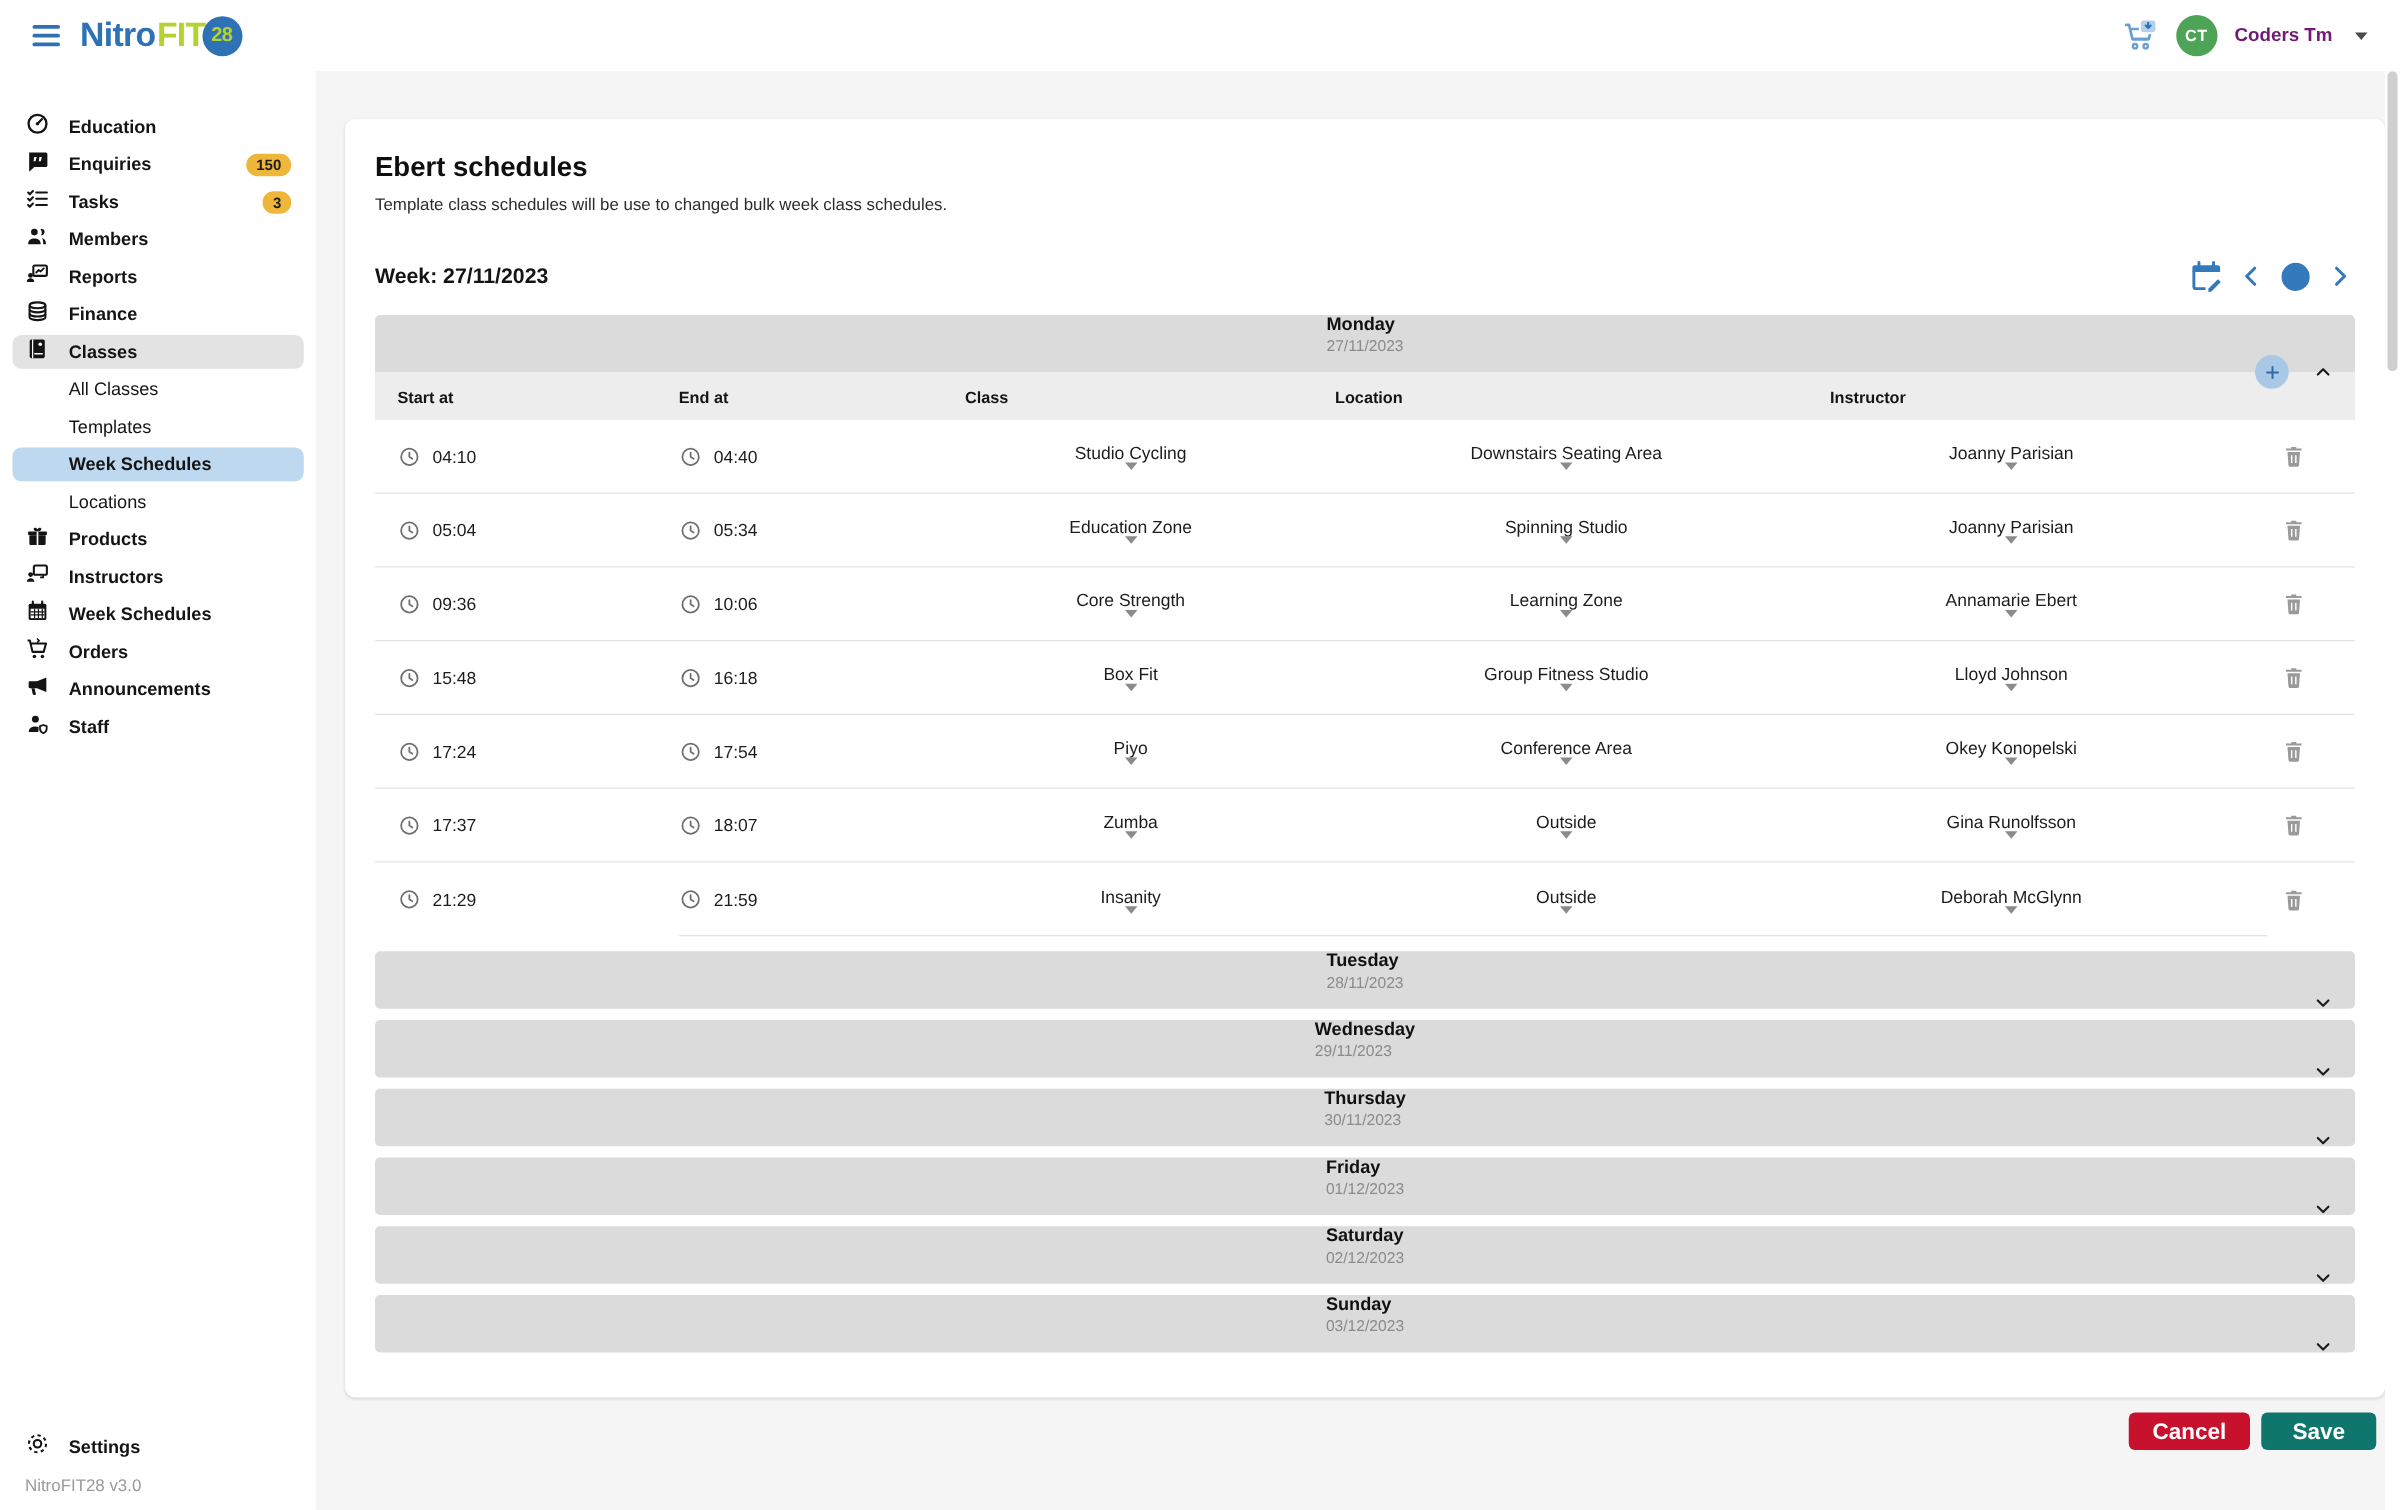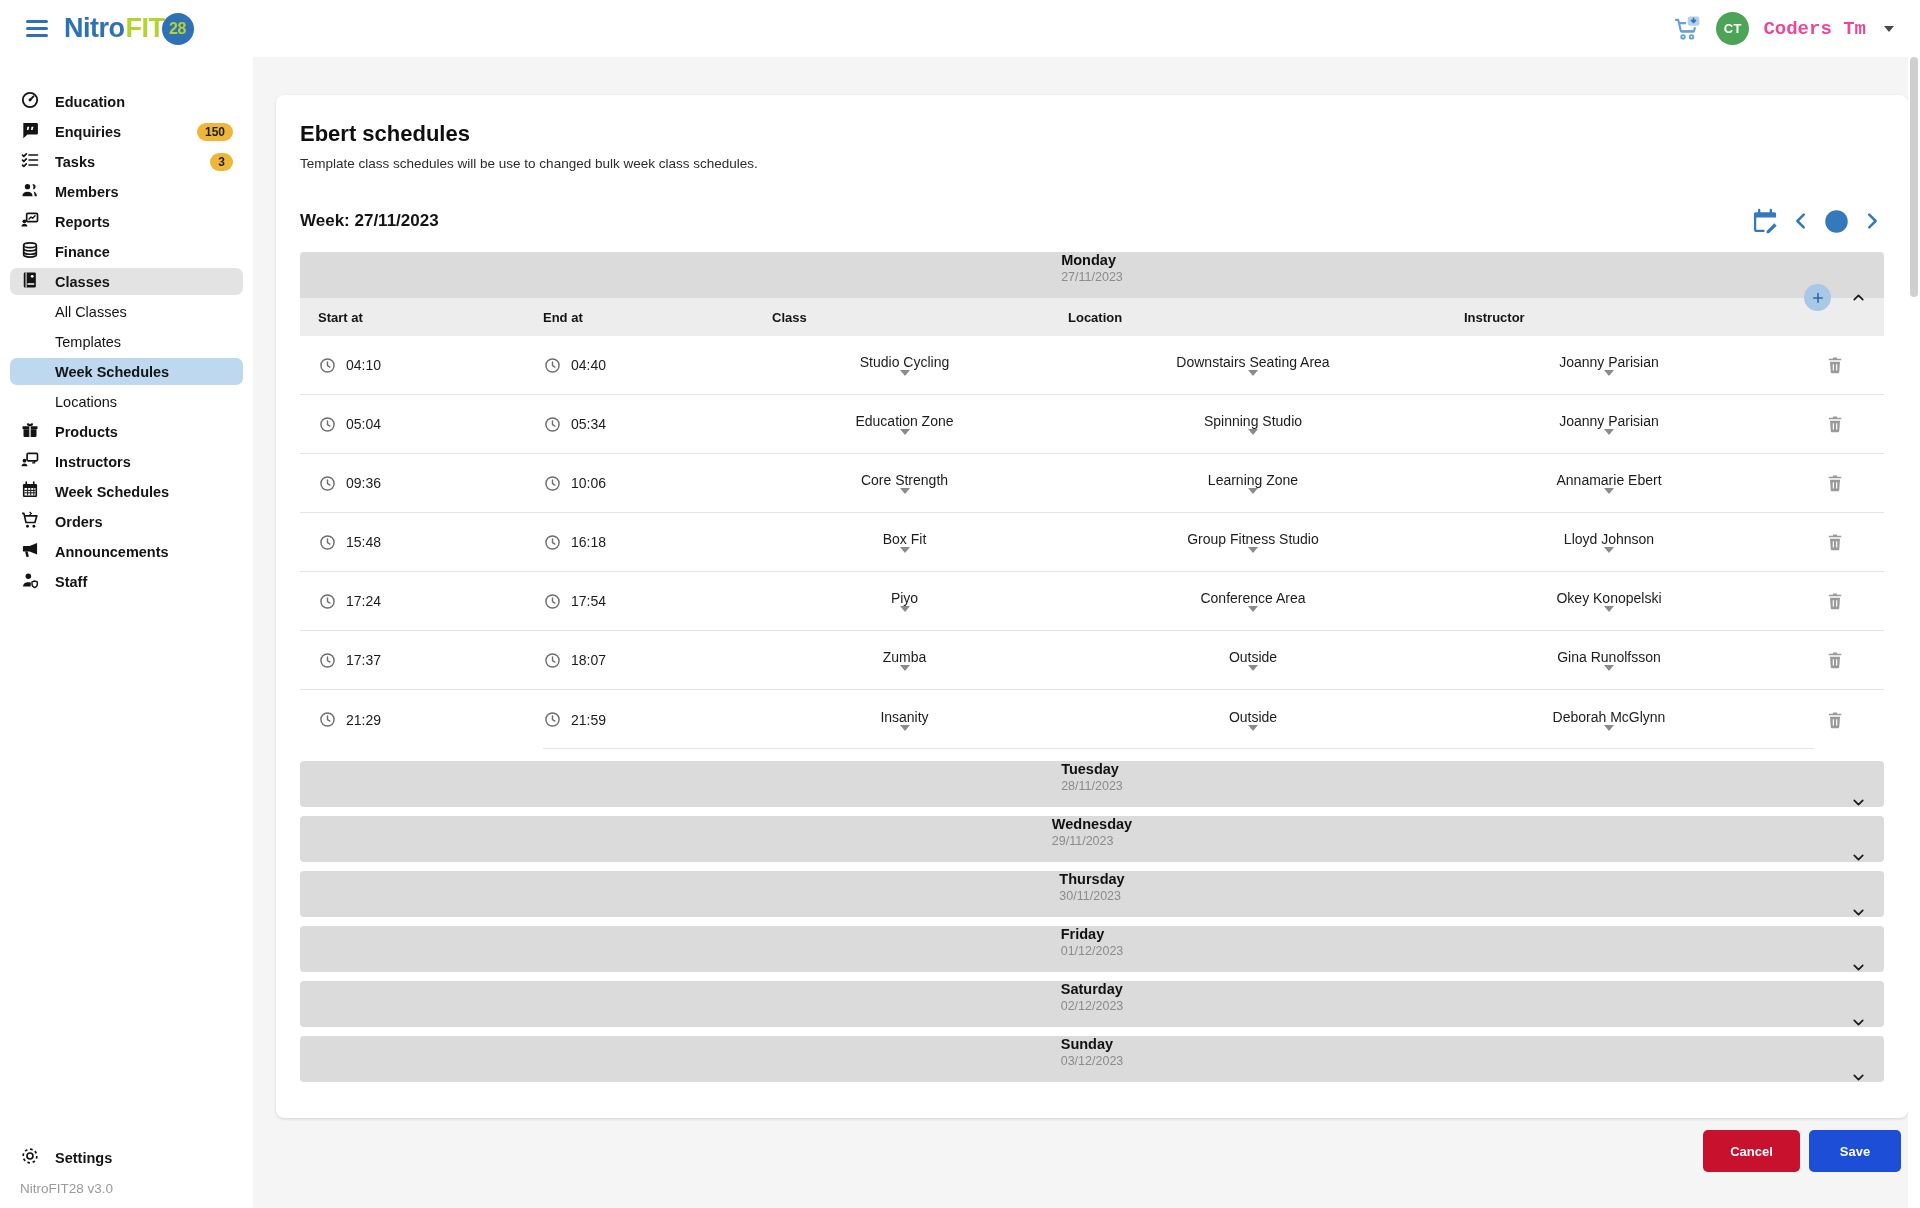--- a/index.html
+++ b/index.html
@@ -16,21 +16,21 @@
   .hamburger{display:flex;flex-direction:column;gap:4px;cursor:pointer;padding:3px 0;}
   .hamburger span{display:block;width:22px;height:3px;border-radius:2px;background:#2e71b5;}
   .logo{display:flex;align-items:center;font-weight:bold;font-size:27px;letter-spacing:-0.5px;}
   .logo .p1{color:#2e71b5;}
   .logo .p2{color:#b5d233;margin-left:1px;}
   .logo .p3{width:32px;height:32px;border-radius:50%;background:#2e71b5;color:#b5d233;
     display:inline-flex;align-items:center;justify-content:center;font-size:16px;margin-left:-3px;}
   .topbar-right{display:flex;align-items:center;gap:14px;}
   .avatar{width:33px;height:33px;border-radius:50%;background:#4da356;color:#fff;
     display:flex;align-items:center;justify-content:center;font-size:13px;font-weight:bold;letter-spacing:.5px;}
-  .username{color:#ec4899;font-weight:bold;font-size:19px;font-family:Liberation Mono, monospace;}
+  .username{color:#701a75;font-weight:bold;font-size:15px;}
   .user-caret{width:0;height:0;border-left:5px solid transparent;border-right:5px solid transparent;
     border-top:6px solid #4a4a4a;margin-left:4px;}
 
   
   .sidebar{position:absolute;top:57px;left:0;width:253px;bottom:0;background:#fff;
     display:flex;flex-direction:column;padding:28px 0 6px 0;}
   .nav{flex:0 0 auto;}
   .nav-item{display:flex;align-items:center;gap:15px;height:27px;margin:3px 10px;
     padding:0 10px;border-radius:7px;cursor:pointer;}
   .nav-item .lbl{font-size:14.5px;font-weight:bold;color:#141414;white-space:nowrap;}
@@ -80,24 +80,24 @@
   .c3 .select{width:265px;} .c4 .select{width:370px;} .c5 .select{width:290px;}
   .select .sel-val{font-size:14px;color:#1c1c1c;}
   .sel-caret{width:0;height:0;border-left:5px solid transparent;border-right:5px solid transparent;
     border-top:6px solid #8b8b8b;}
   .trash{cursor:pointer;display:flex;}
 
   .tbody{margin-bottom:12px;}
 
   
   .footer-actions{position:absolute;top:1073px;right:19px;display:flex;gap:9px;}
-  .btn{height:42px;border:none;border-radius:5px;color:#fff;font-weight:bold;font-size:13px;
+  .btn{height:30px;border:none;border-radius:5px;color:#fff;font-weight:bold;font-size:18px;
     cursor:pointer;font-family:inherit;display:flex;align-items:center;justify-content:center;}
   .btn-cancel{width:97px;background:#c8112d;}
-  .btn-save{width:92px;background:#1d4ed8;}
+  .btn-save{width:92px;background:#0f766e;}
 
   
   .scroll-track{position:absolute;top:57px;right:0;width:12px;bottom:0;background:#fff;}
   .scroll-thumb{position:absolute;top:0;left:2px;width:8px;height:240px;border-radius:4px;background:#cfcfcf;}
 </style>
 </head>
 <body>
 
 <div class="topbar">
   <div class="topbar-left">

